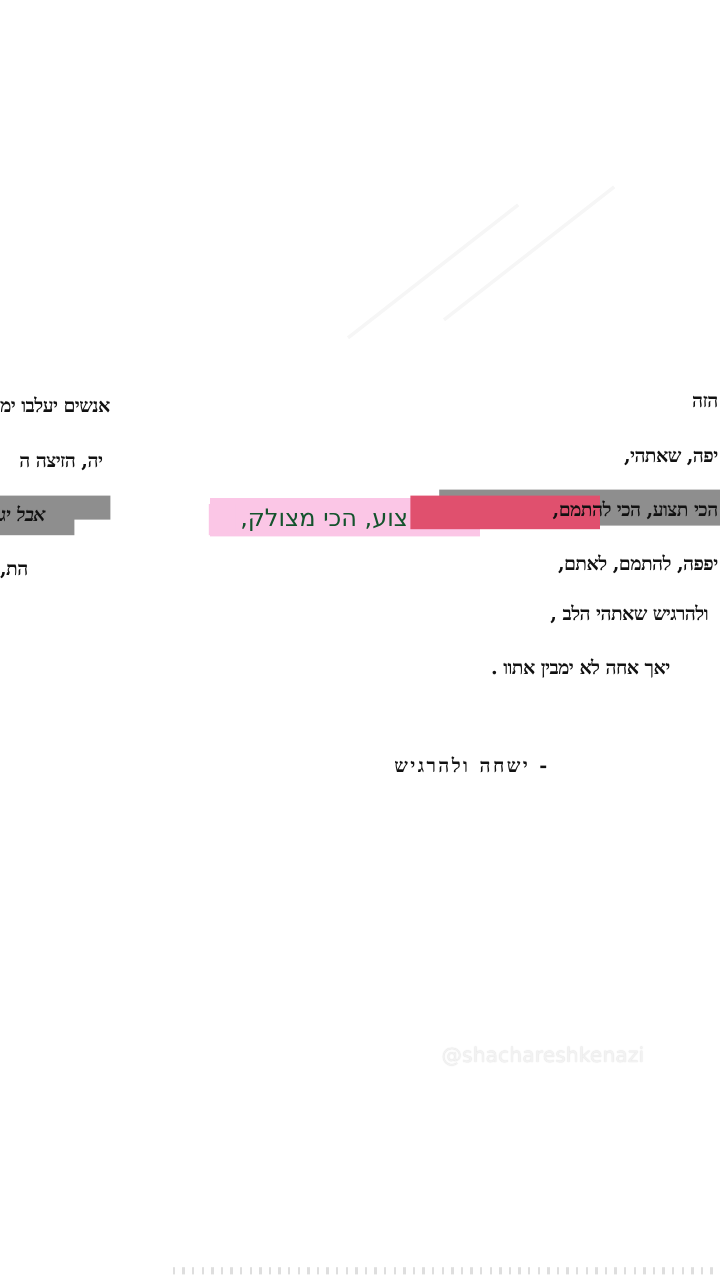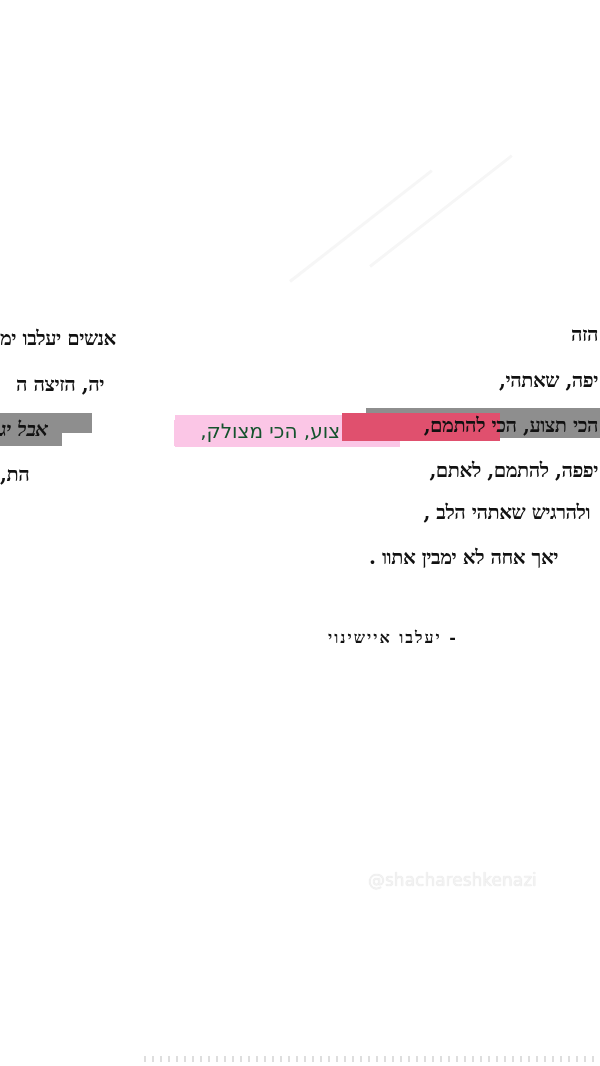--- a/index.html
+++ b/index.html
@@ -12,21 +12,21 @@
       height: 1066px;
       position: relative;
       overflow: hidden;
       font-family: "DejaVu Serif", "Liberation Serif", serif;
       color: #111111;
     }
     .line {
       position: absolute;
       white-space: nowrap;
       direction: rtl;
-      font-size: 20px;
+      font-size: 16px;
       line-height: 28px;
       font-weight: bold;
       letter-spacing: -0.5px;
     }
     .hl-gray {
       position: absolute;
       background: #8e8e8e;
     }
     .hl-red {
       position: absolute;
@@ -99,17 +99,17 @@
 <div class="line" style="right:10px; top:498px;">ולהרגיש שאתהי הלב ,</div>
 <div class="line" style="right:42px; top:543px;">יאך אחה לא ימבין אתוו .</div>
 
 <div class="pink-text" style="right:260px; top:417px;">צוע, הכי מצולק,</div>
 
 <div class="line" style="left:0px; top:324px; direction:rtl;">אנשים יעלבו ימ</div>
 <div class="line" style="left:0px; top:370px; direction:rtl;padding-left:16px;">יה, הזיצה ה</div>
 <div class="line" style="left:0px; top:415px; direction:rtl;font-style:italic;">אבל יג</div>
 <div class="line" style="left:0px; top:460px; direction:rtl;text-align:right;">הת,</div>
 
-<div class="signature" style="right:142px; top:628px;">- יעלבו איישינוי</div>
+<div class="signature" style="right:142px; top:628px;">- ישחה ולהרגיש</div>
 
 <div class="watermark" style="left:368px; top:870px;">@shachareshkenazi</div>
 
 <div class="bottom-strip"></div>
 
 </body></html>

